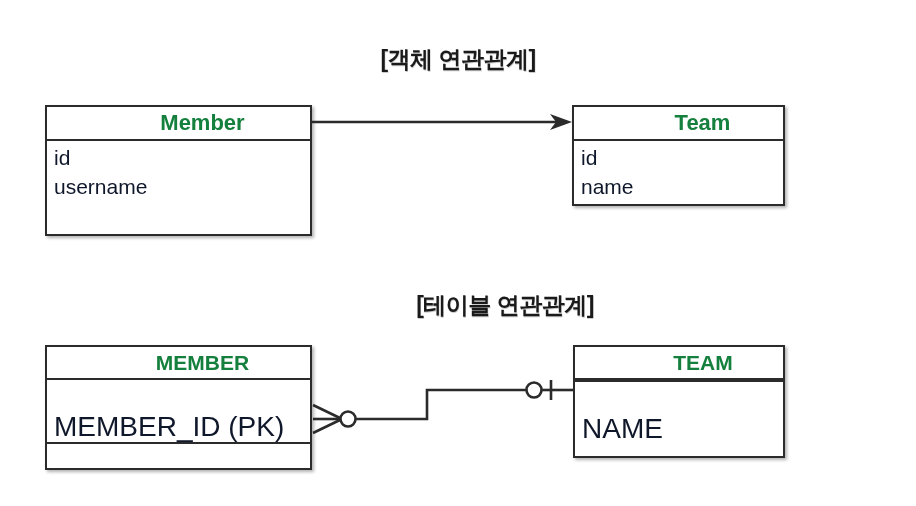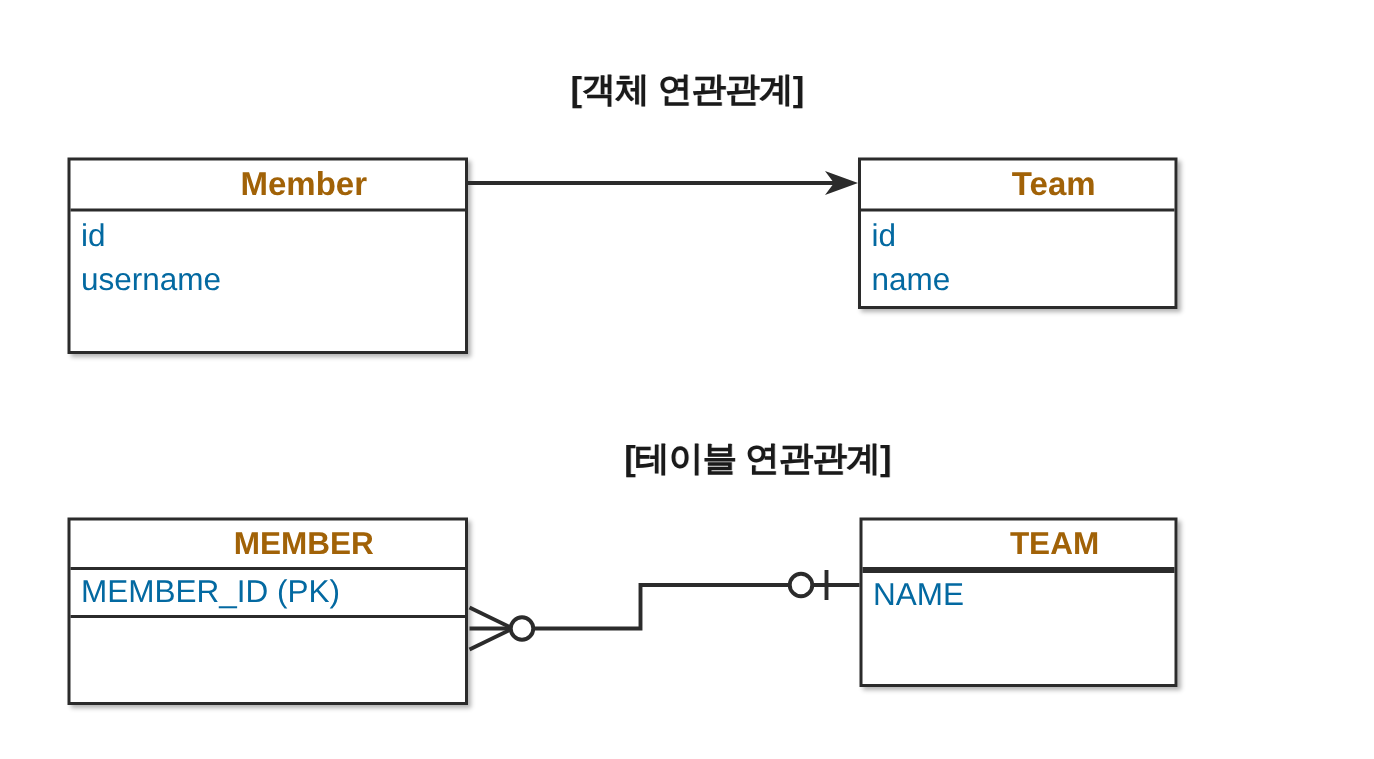--- a/index.html
+++ b/index.html
@@ -44,40 +44,40 @@
   .entity {
     position: absolute;
     background: #ffffff;
     border: 2px solid #2b2b2b;
     box-sizing: border-box;
     box-shadow: 2px 2px 3px rgba(0,0,0,0.30);
   }
   .entity .ent-header {
     text-align: center;
     font-weight: bold;
-    color: #a16207;
+    color: #15803d;
     box-sizing: border-box;
     overflow: hidden;
     white-space: nowrap;
     margin-left: 48px;
   }
   .entity .ent-divider {
     border-top: 2px solid #2b2b2b;
     height: 0;
     font-size: 0;
     line-height: 0;
   }
   .entity .ent-body {
     box-sizing: border-box;
     padding-left: 7px;
     color: #6d6d6d;
   }
   .entity .field {
     white-space: nowrap;
-    color: #0369a1;
+    color: #0f172a;
     overflow: hidden;
   }
 
   
   .obj-box .ent-header {
     font-size: 22px;
     line-height: 30px;
     height: 32px;
     padding-top: 1px;
   }
@@ -104,23 +104,24 @@
     height: 31px;
     padding-top: 2px;
   }
   .tbl-box .cell {
     box-sizing: border-box;
     padding-left: 7px;
     white-space: nowrap;
     overflow: hidden;
   }
   .tbl-box .field {
-    font-size: 21px;
+    font-size: 28px;
     line-height: 30px;
     height: 30px;
+    margin-top: 32px;
   }
 
   #box-member-tbl {
     left: 45px; top: 345px;
     width: 267px; height: 125px;
   }
   #box-team-tbl {
     left: 573px; top: 345px;
     width: 212px; height: 113px;
   }

